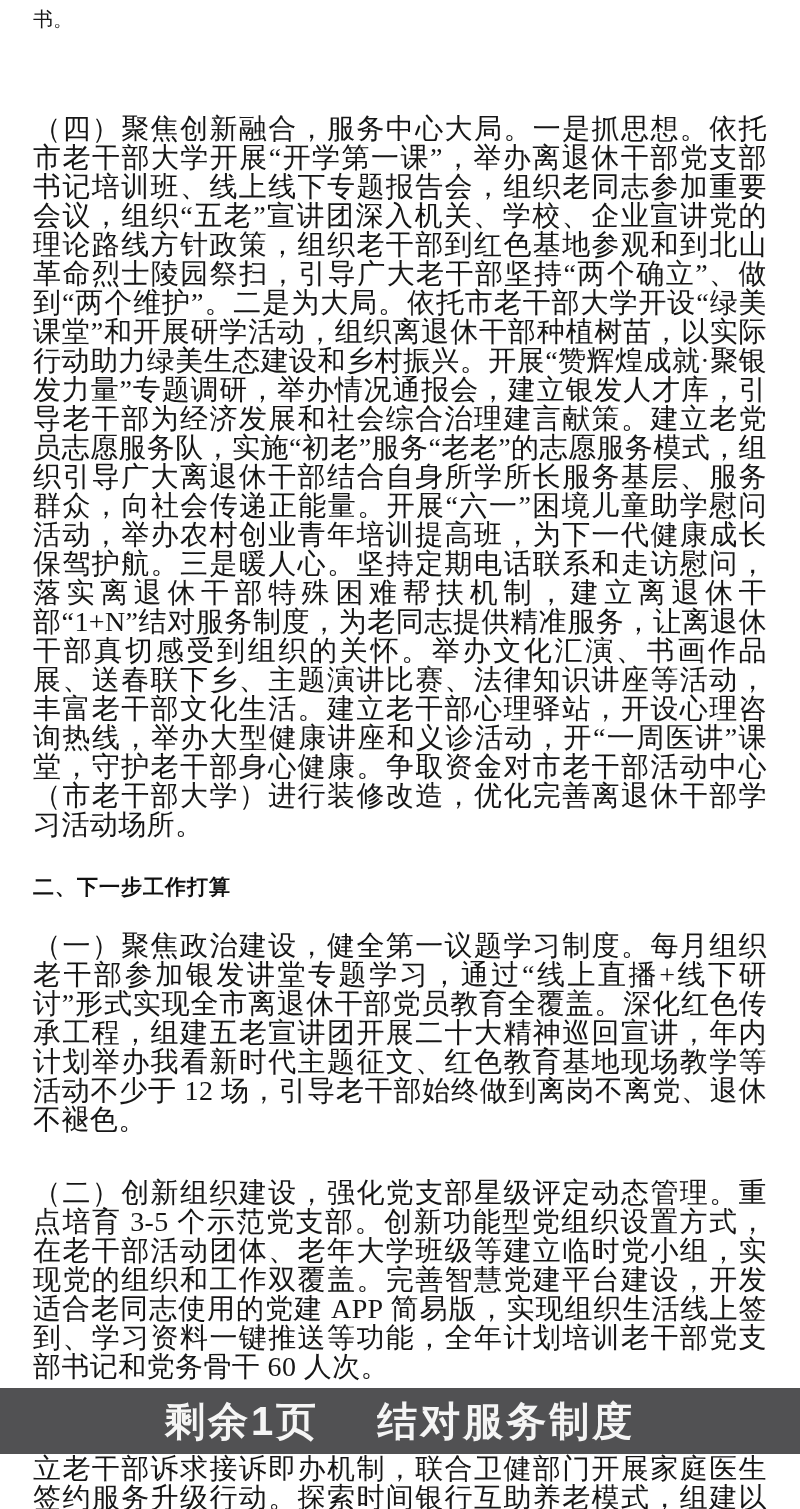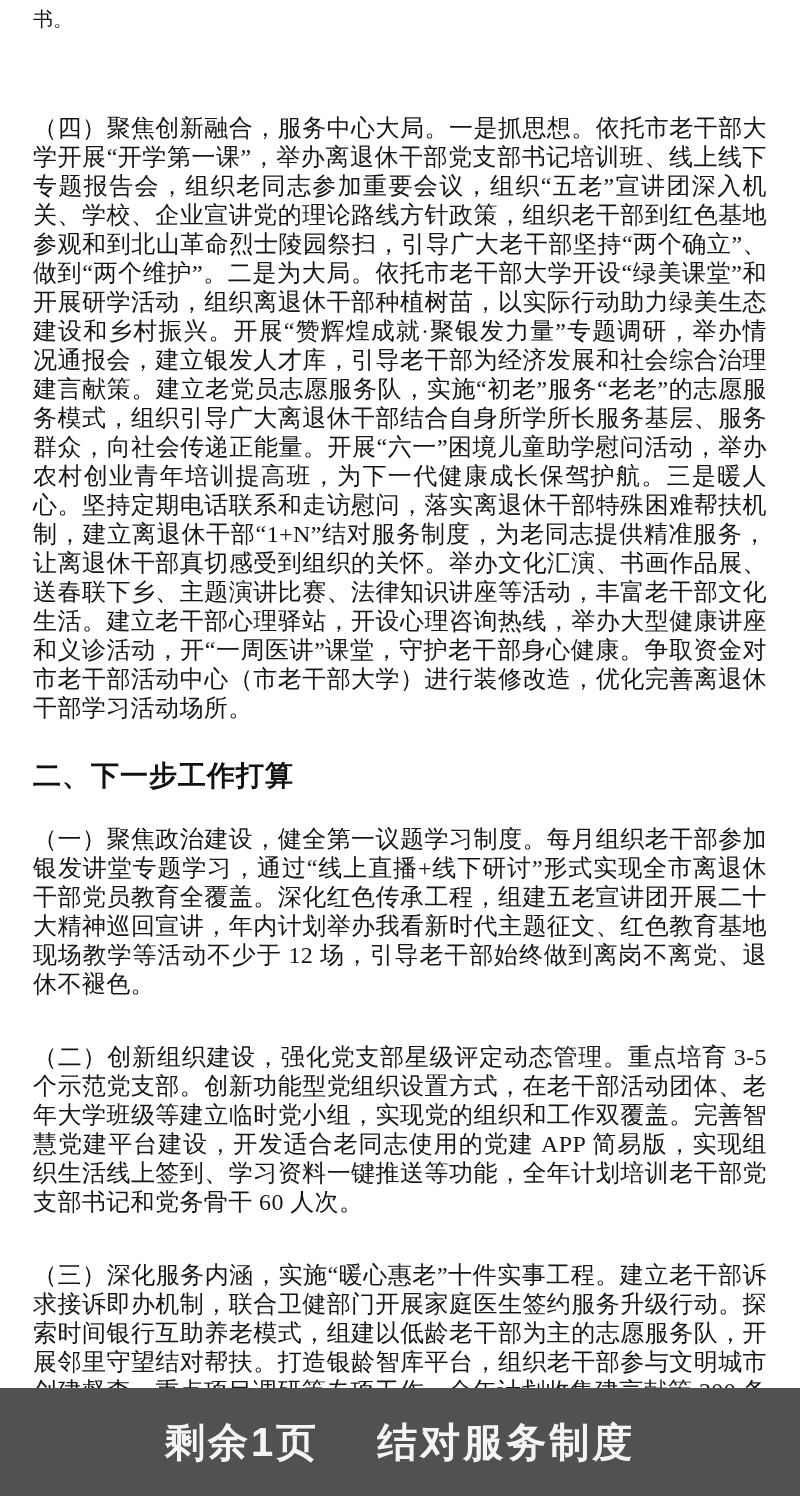--- a/index.html
+++ b/index.html
@@ -17,41 +17,41 @@
     padding: 4px 33px 0 33px;
     color: #161616;
   }
   .fragment {
     font-size: 20px;
     line-height: 30px;
     margin-bottom: 80px;
     text-align: left;
   }
   .para {
-    font-size: 24px;
+    font-size: 28px;
     line-height: 29px;
     text-align: justify;
     letter-spacing: 0.4px;
     color: #161616;
   }
   .para + .para { margin-top: 44px; }
   .heading {
     font-family: "Liberation Sans", "DejaVu Sans", sans-serif;
-    font-size: 28px;
+    font-size: 21px;
     font-weight: bold;
     color: #111111;
     margin: 34px 0 30px 0;
     letter-spacing: 1px;
   }
   .footer-bar {
     position: absolute;
     left: 0;
     top: 1388px;
     width: 800px;
-    height: 108px;
+    height: 66px;
     background: #515153;
     display: flex;
     align-items: center;
     justify-content: center;
     gap: 58px;
     cursor: pointer;
   }
   .footer-bar span {
     font-family: "Liberation Sans", "DejaVu Sans", sans-serif;
     font-size: 40px;

